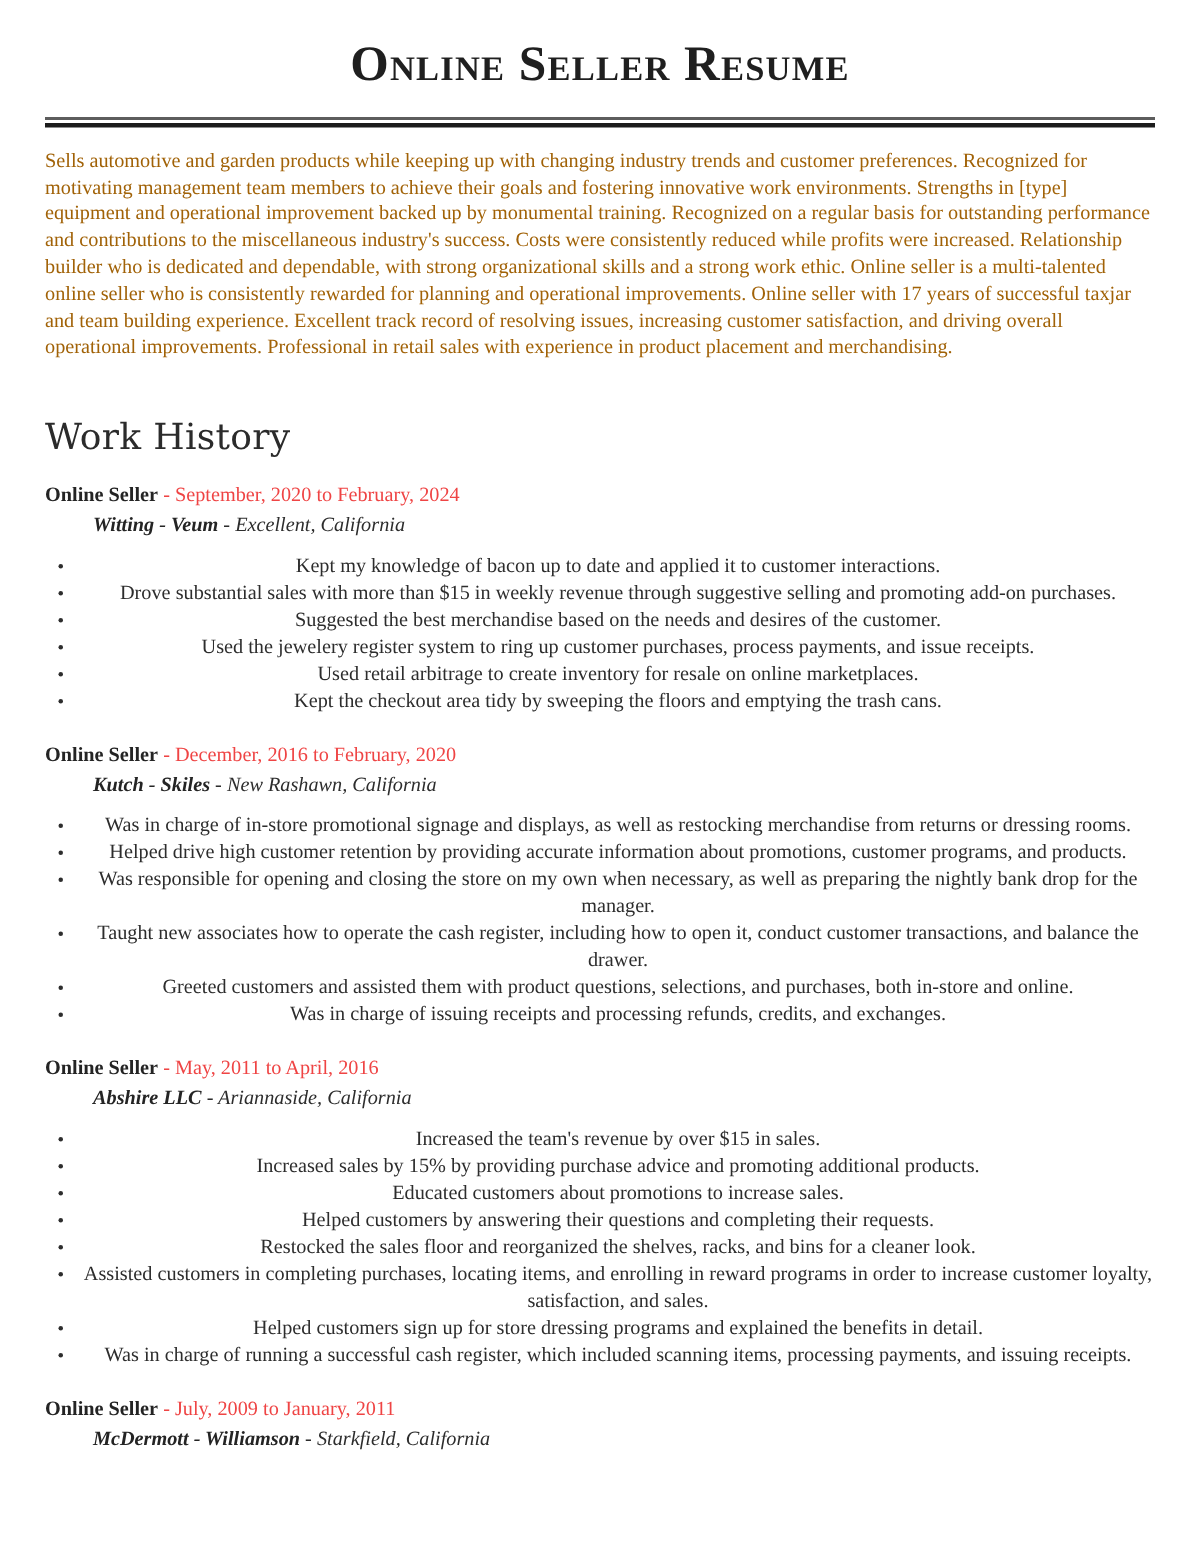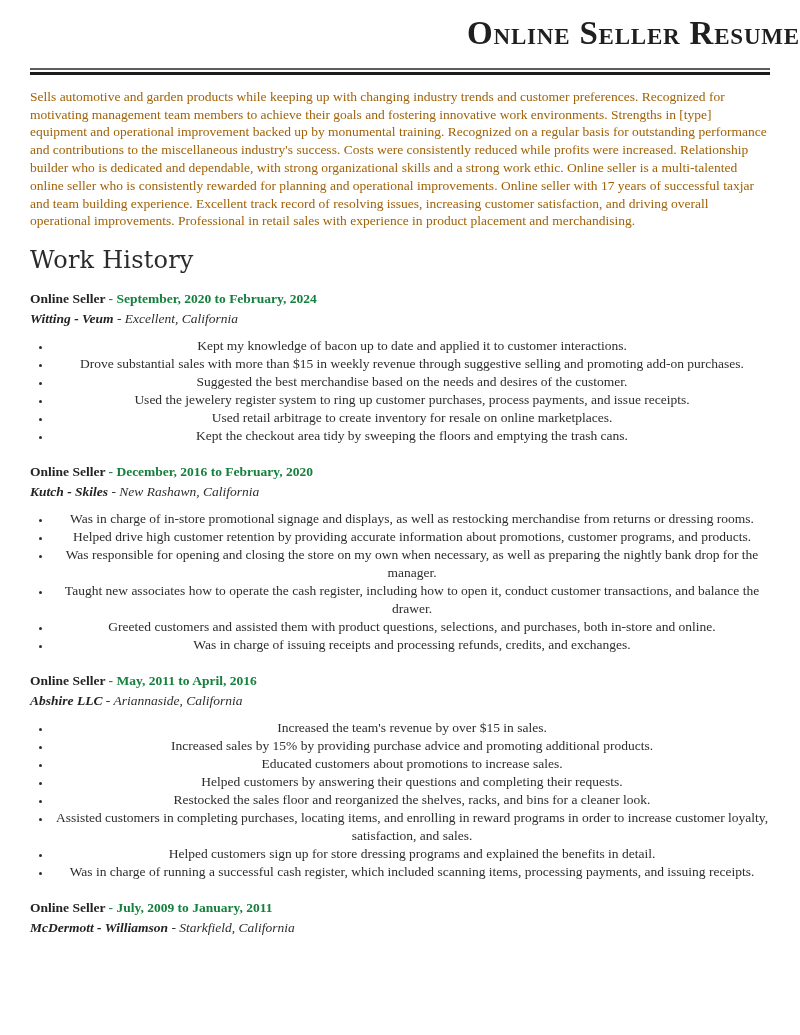--- a/index.html
+++ b/index.html
@@ -8,21 +8,21 @@
     position: relative;
     width: 800px;
     height: 1035px;
     margin: 0 auto;
     background: #ffffff;
     overflow: hidden;
     font-family: "Liberation Serif", "DejaVu Serif", serif;
     color: #2d2d2d;
   }
   
-  .resume-header { padding-top: 12px; text-align: right; }
+  .resume-header { padding-top: 22px; text-align: center; }
   .resume-title {
     font-family: "Liberation Serif", serif;
     font-size: 33px;
     font-weight: 700;
     font-variant: small-caps;
     letter-spacing: 0.8px;
     color: #1f1f1f;
     line-height: 1.3;
   }
   .divider { margin: 13px 30px 0 30px; }
@@ -46,28 +46,28 @@
     letter-spacing: 0.2px;
     line-height: 1.25;
   }
   .summary-heading { margin-top: 20px; }
   .summary-text {
     margin-top: 13px;
     font-size: 13.5px;
     line-height: 17.8px;
     color: #a16207;
   }
-  .work-heading { margin-top: 15px; }
+  .work-heading { margin-top: 36px; }
   
   .job { margin-top: 17px; }
   .job:first-child { margin-top: 14px; }
   .job-line { font-size: 13.5px; line-height: 19.5px; }
   .job-title { font-weight: 700; color: #242424; }
-  .job-dates { font-weight: 700; color: #15803d; text-align: center; }
-  .job-company { font-weight: 700; font-style: italic; color: #242424; }
+  .job-dates { font-weight: 400; color: #ef4444; text-align: center; }
+  .job-company { font-weight: 700; font-style: italic; color: #242424; margin-left: 32px; }
   .job-location { font-weight: 400; font-style: italic; color: #2d2d2d; }
   ul.job-bullets { margin: 9px 0 0 0; padding-left: 22px; list-style: disc; }
   ul.job-bullets li {
     font-size: 13.5px;
     line-height: 18px;
     padding-left: 2px;
     color: #2d2d2d;
     text-align: center;
   }
   ul.job-bullets li::marker { color: #2d2d2d; font-size: 0.85em; }

